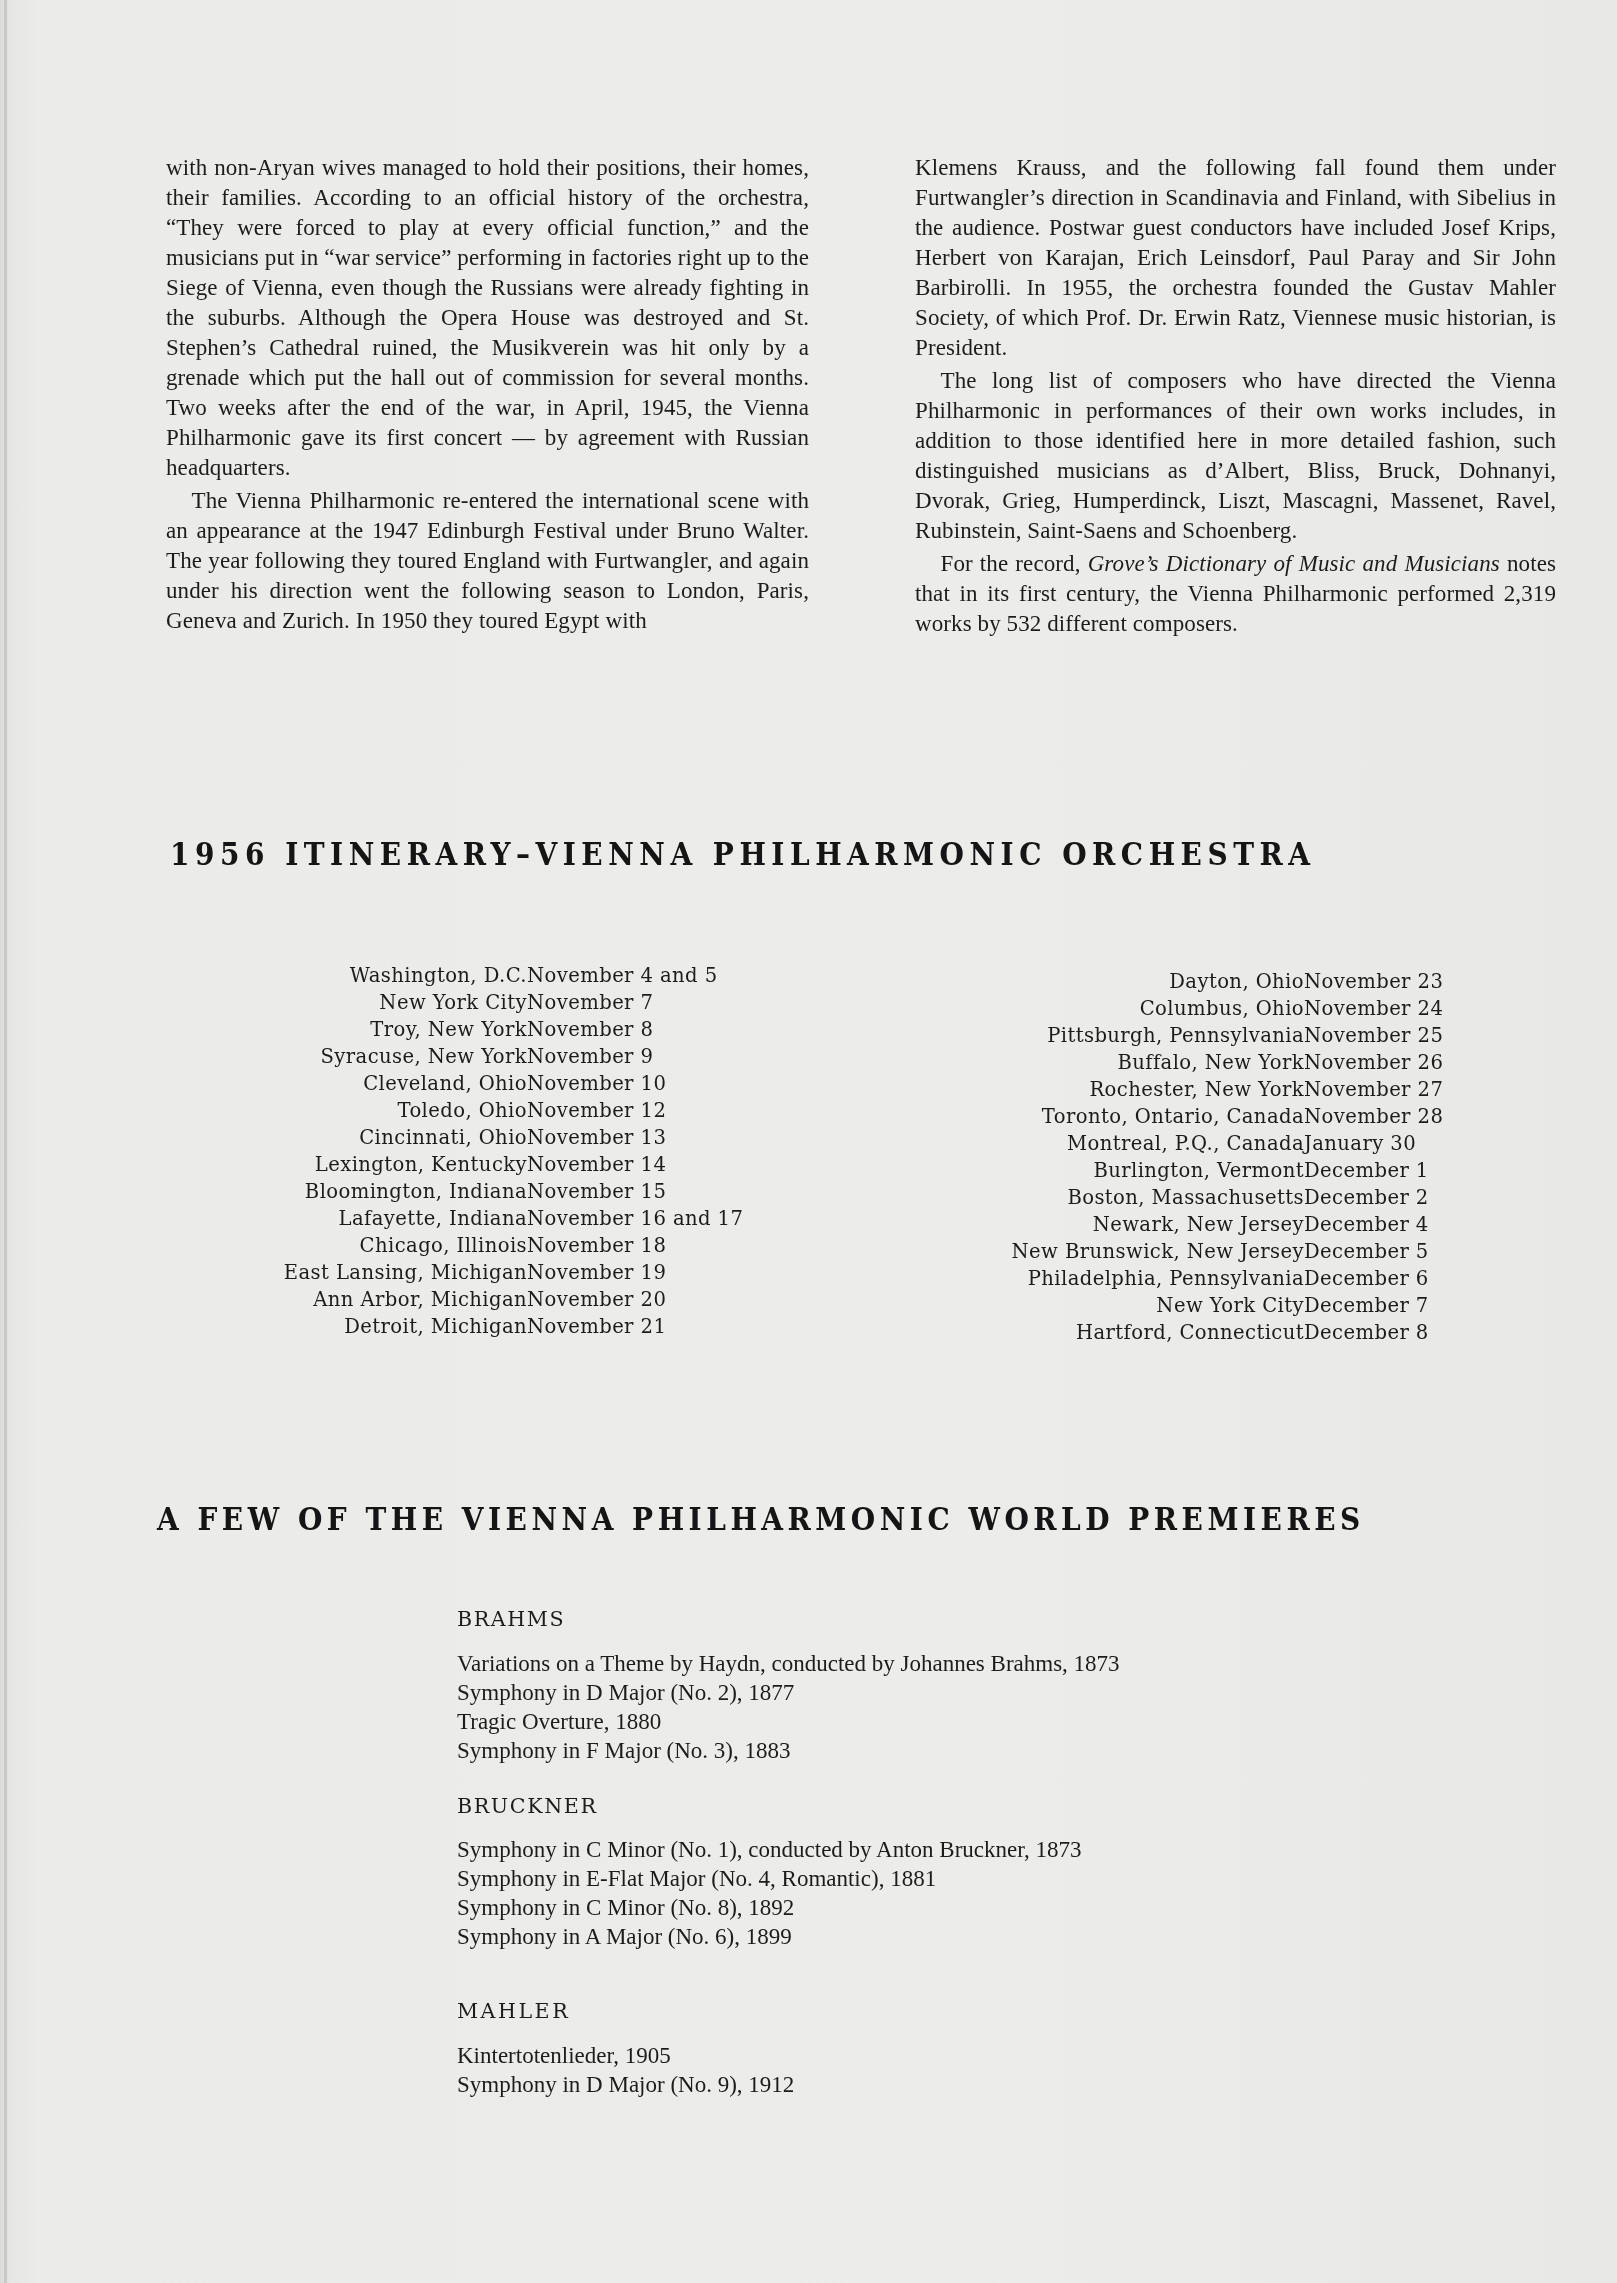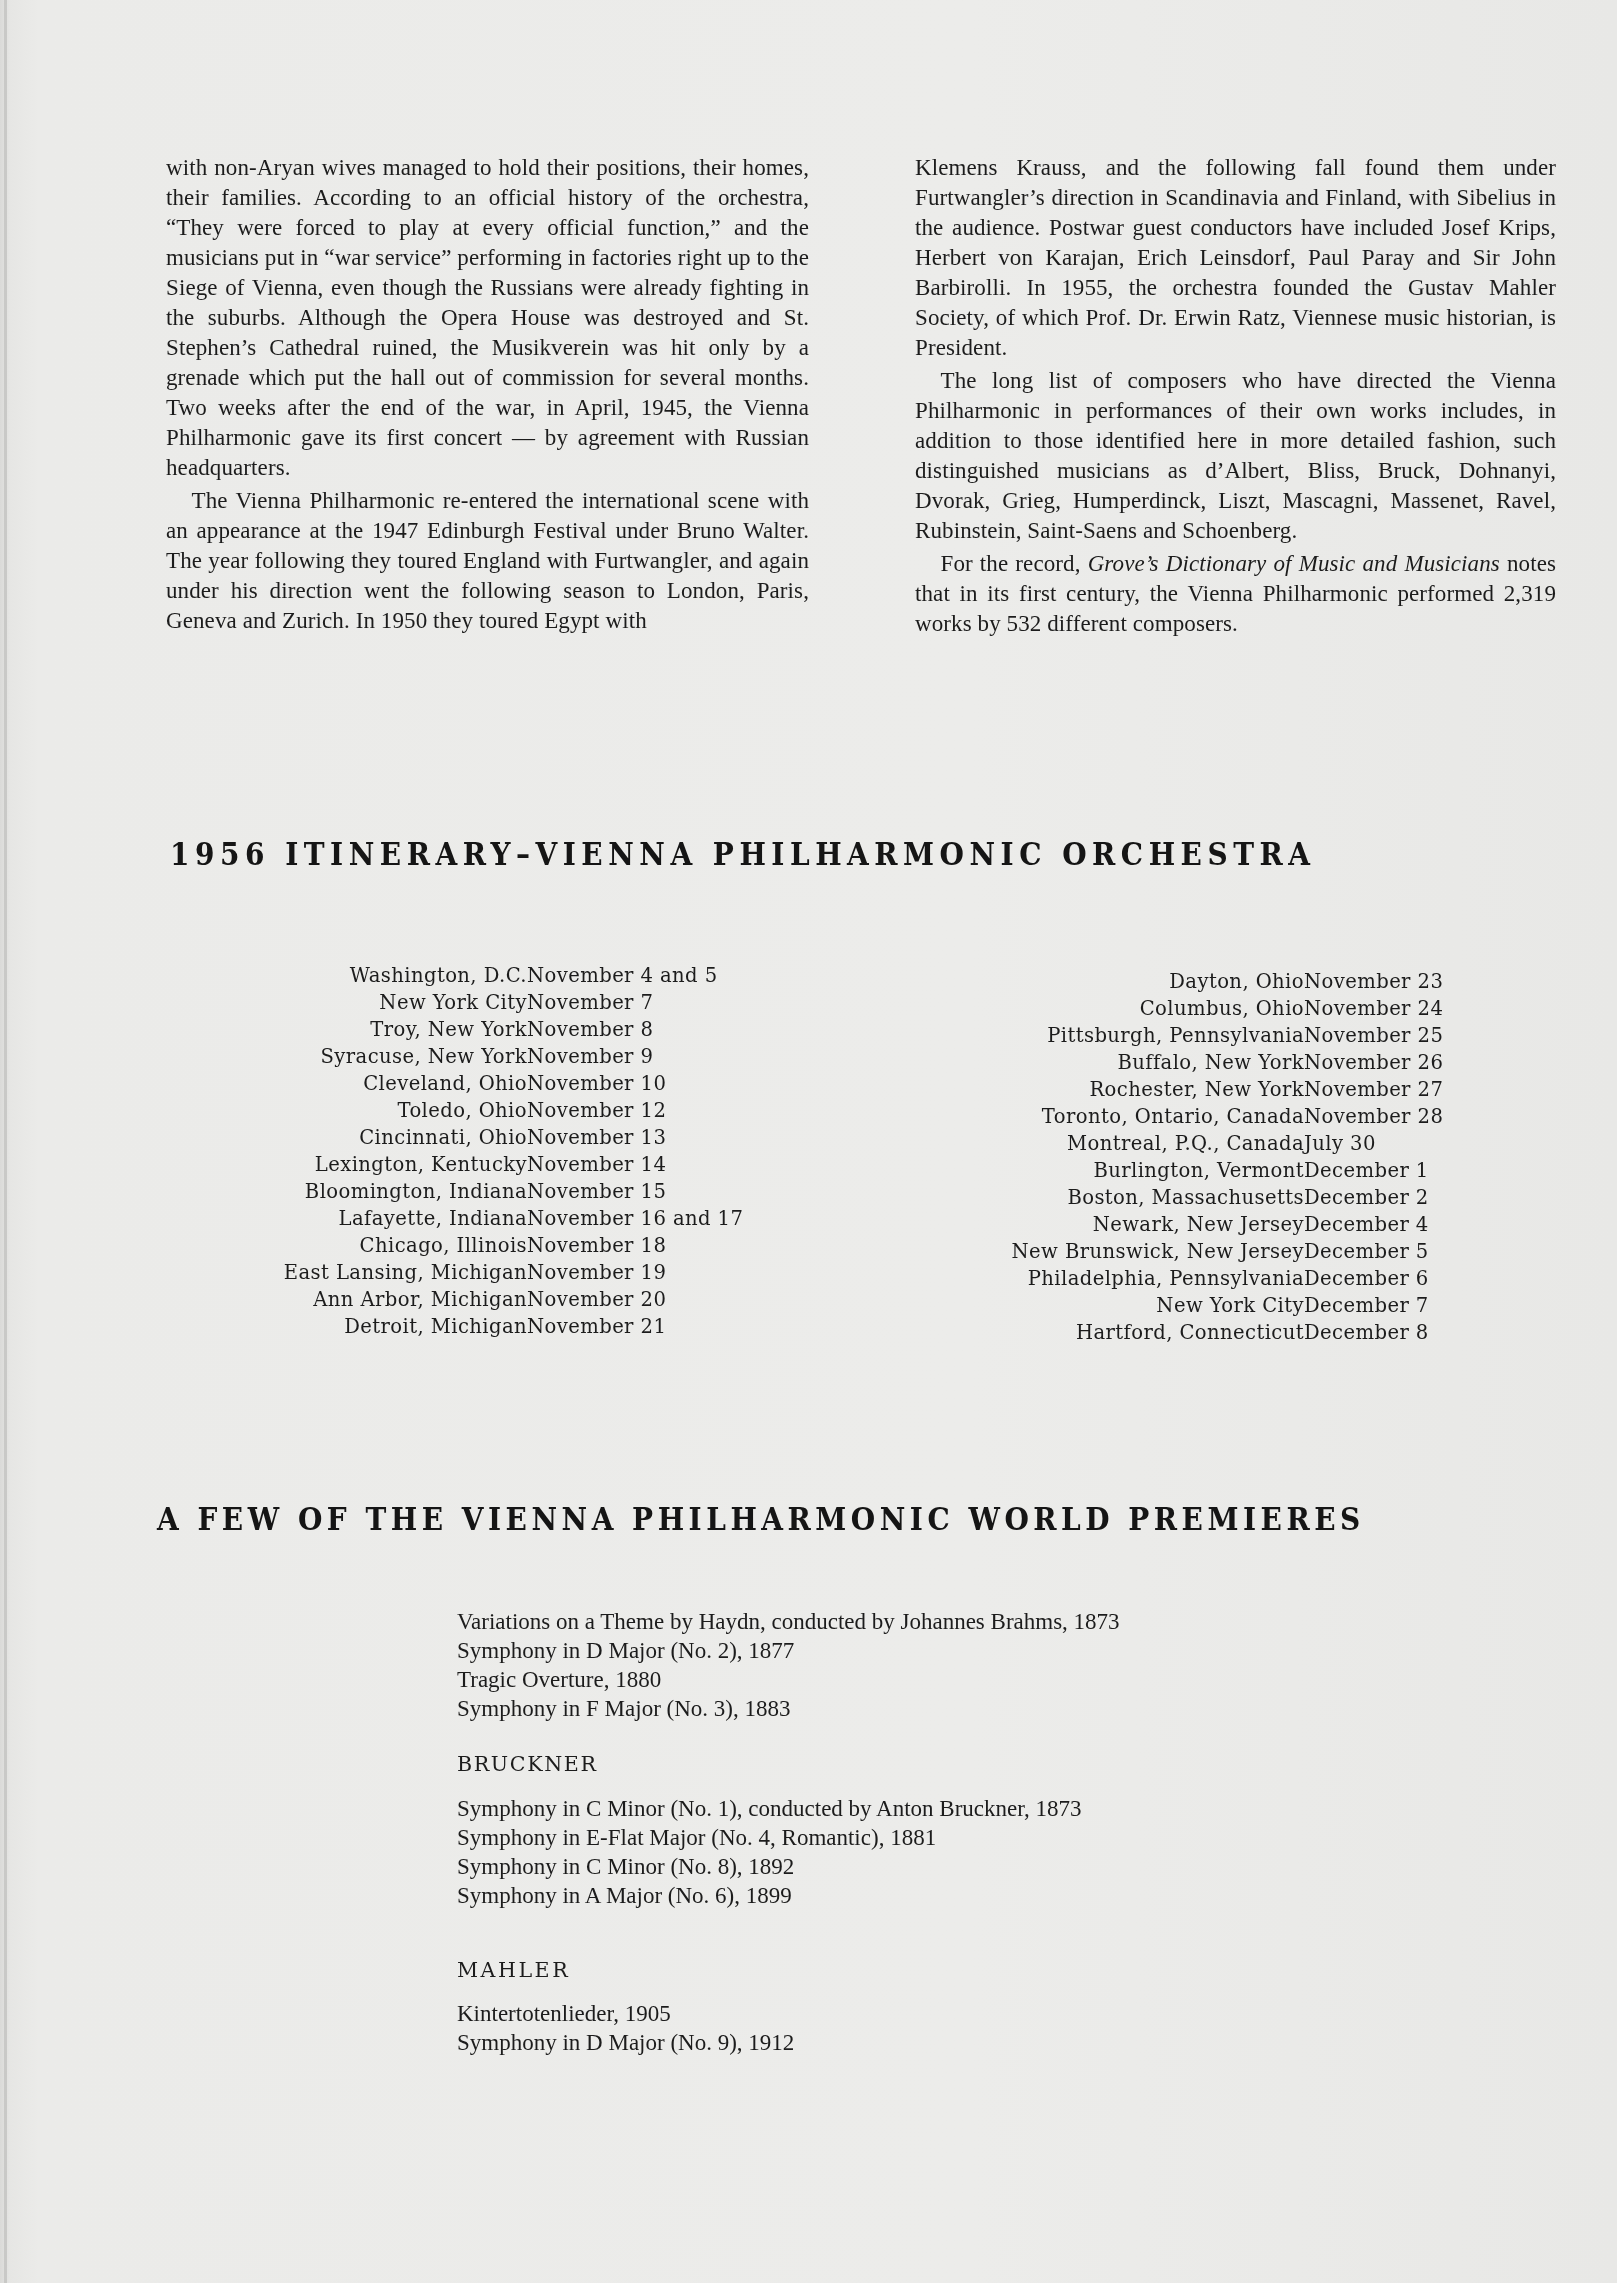--- a/index.html
+++ b/index.html
@@ -151,21 +151,21 @@
       <div class="itin-row">
         <span class="city">Rochester, New York</span>
         <span class="date">November 27</span>
       </div>
       <div class="itin-row">
         <span class="city">Toronto, Ontario, Canada</span>
         <span class="date">November 28</span>
       </div>
       <div class="itin-row">
         <span class="city">Montreal, P.Q., Canada</span>
-        <span class="date">July 30</span>
+        <span class="date">January 30</span>
       </div>
       <div class="itin-row">
         <span class="city">Burlington, Vermont</span>
         <span class="date">December 1</span>
       </div>
       <div class="itin-row">
         <span class="city">Boston, Massachusetts</span>
         <span class="date">December 2</span>
       </div>
       <div class="itin-row">
@@ -187,20 +187,21 @@
       <div class="itin-row">
         <span class="city">Hartford, Connecticut</span>
         <span class="date">December 8</span>
       </div>
     </div>
 
   <div class="heading h-premieres">A FEW OF THE VIENNA PHILHARMONIC WORLD PREMIERES</div>
 
   <div class="premieres" id="premieres">
       <div class="group group-brahms">
+        <div class="composer-name">BRAHMS</div>
         <div class="work"><span>Variations on a Theme by Haydn, conducted by Johannes Brahms, 1873</span></div>
         <div class="work"><span>Symphony in D Major (No. 2), 1877</span></div>
         <div class="work"><span>Tragic Overture, 1880</span></div>
         <div class="work"><span>Symphony in F Major (No. 3), 1883</span></div>
       </div>
       <div class="group group-bruckner">
         <div class="composer-name">BRUCKNER</div>
         <div class="work"><span>Symphony in C Minor (No. 1), conducted by Anton Bruckner, 1873</span></div>
         <div class="work"><span>Symphony in E-Flat Major (No. 4, Romantic), 1881</span></div>
         <div class="work"><span>Symphony in C Minor (No. 8), 1892</span></div>

